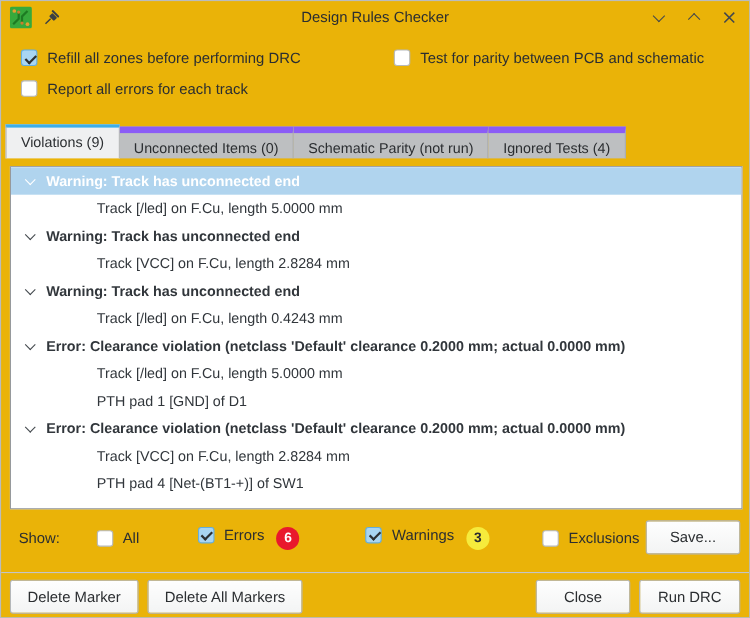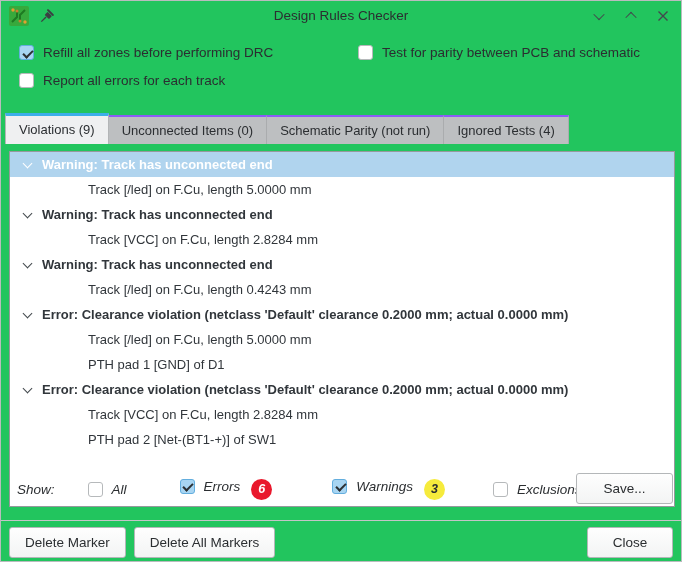--- a/index.html
+++ b/index.html
@@ -1,56 +1,56 @@
 <!DOCTYPE html>
 <html><head>
 <meta charset="utf-8">
 <style>
   html,body{margin:0;padding:0;background:#c8cacc;}
   *{box-sizing:border-box;font-family:"Liberation Sans","DejaVu Sans",sans-serif;}
-  .window{position:relative;width:682px;height:562px;background:#22c55e;border:1px solid #b9bcbe;overflow:hidden;color:#2b2e31;}
+  .window{position:relative;width:682px;height:562px;background:#eab308;border:1px solid #b9bcbe;overflow:hidden;color:#2b2e31;}
   
   .titlebar{position:absolute;top:0;left:0;right:0;height:30px;}
   .titlebar .title{position:absolute;left:0;right:0;top:0;line-height:30px;text-align:center;font-size:13.5px;color:#2b2e31;}
   .tb-left{position:absolute;left:8px;top:0;height:30px;display:flex;align-items:center;gap:10px;}
   .tb-right{position:absolute;right:10px;top:0;height:30px;display:flex;align-items:center;gap:16px;}
   .winbtn{width:16px;height:16px;display:flex;align-items:center;justify-content:center;cursor:pointer;}
   .chev{width:8px;height:8px;border-right:1.6px solid #43484d;border-bottom:1.6px solid #43484d;}
   .chev.down{transform:rotate(45deg) translate(-1px,-1px);}
   .chev.up{transform:rotate(-135deg) translate(-1px,-1px);}
   
   .opt{position:absolute;display:flex;align-items:center;font-size:13.5px;}
   .cb{width:15px;height:15px;border:1px solid #b6b9bb;border-radius:3px;background:#fff;flex:none;position:relative;}
   .cb.checked{background:#a8d5f2;border-color:#63aede;}
   .cb.checked::after{content:"";position:absolute;left:2.5px;top:3.5px;width:8px;height:4px;border-left:2px solid #2c3033;border-bottom:2px solid #2c3033;transform:rotate(-45deg);}
   .opt .lbl{margin-left:9px;}
   
   .tabs{position:absolute;left:4px;top:112px;height:31px;display:flex;align-items:flex-end;}
-  .tab{height:29px;line-height:27px;padding:0 13px;font-size:13px;background:#bdbfc1;border-top:2px solid #8b5cf6;border-right:1px solid #aaacae;cursor:pointer;white-space:nowrap;}
+  .tab{height:29px;line-height:27px;padding:0 13px;font-size:13px;background:#bdbfc1;border-top:6px solid #8b5cf6;border-right:1px solid #aaacae;cursor:pointer;white-space:nowrap;}
   .tab:first-child{border-left:1px solid #aaacae;}
   .tab.active{height:31px;line-height:27px;background:#eff0f1;border-top:3px solid #3daee9;border-left:1px solid #b3b5b7;border-right:1px solid #b3b5b7;}
   
-  .list{position:absolute;left:8px;top:150px;width:666px;height:356px;background:#ffffff;border:1px solid #96999c;overflow:hidden;}
+  .list{position:absolute;left:8px;top:150px;width:666px;height:312px;background:#ffffff;border:1px solid #96999c;overflow:hidden;}
   .row{height:25px;display:flex;align-items:center;font-size:13px;color:#31363b;cursor:default;}
   .row.header{font-weight:bold;padding-left:14px;}
   .row.child{padding-left:47px;font-weight:normal;margin-left:31px;}
   .row .rchev{width:7px;height:7px;border-right:1.5px solid #43484d;border-bottom:1.5px solid #43484d;transform:rotate(45deg);margin:-3px 11px 0 0;flex:none;}
   .row.selected{background:#b0d4ee;color:#ffffff;}
   .row.selected .rchev{border-color:#ffffff;}
   .row.partial{height:7px;overflow:hidden;font-weight:bold;padding-left:14px;opacity:.45;}
   .row.partial .shift{display:block;margin-top:18px;white-space:nowrap;}
   
-  .filters{position:absolute;left:16px;top:472px;height:32px;display:flex;align-items:center;font-size:13.5px;font-style:italic;}
+  .filters{position:absolute;left:16px;top:472px;height:32px;display:flex;align-items:center;font-size:13.5px;}
   .fgroup{display:flex;align-items:flex-start;}
   .badge{width:21px;height:21px;border-radius:50%;display:flex;align-items:center;justify-content:center;font-size:12.5px;font-weight:bold;margin-left:11px;}
   .badge.red{background:#e9182c;color:#ffffff;}
   .badge.yellow{background:#f6eb3c;color:#2b2e31;}
   
   .btn{height:31px;border:1px solid #b4b7b9;border-radius:3px;background:linear-gradient(#fefefe,#f3f4f4);font-size:13.5px;color:#2b2e31;display:inline-flex;align-items:center;justify-content:center;cursor:pointer;padding:0 15px;}
-  .save-btn{position:absolute;right:8px;top:472px;width:97px;}
+  .save-btn{position:absolute;right:8px;top:472px;width:86px;}
   .sep{position:absolute;left:0;right:0;top:519px;height:1px;background:#c3c5c7;}
   .actions-left{position:absolute;left:8px;top:526px;display:flex;gap:8px;}
   .actions-right{position:absolute;right:8px;top:526px;display:flex;gap:8px;}
   .actions-right .btn.close{min-width:86px;}
   .actions-right .btn.run{min-width:92px;}
 </style>
 </head>
 <body>
 
 <div class="window">
@@ -145,21 +145,21 @@
       <span>PTH pad 1 [GND] of D1</span>
     </div>
     <div class="row header">
       <span class="rchev"></span>
       <span>Error: Clearance violation (netclass 'Default' clearance 0.2000 mm; actual 0.0000 mm)</span>
     </div>
     <div class="row child">
       <span>Track [VCC] on F.Cu, length 2.8284 mm</span>
     </div>
     <div class="row child">
-      <span>PTH pad 2 [Net-(BT1-+)] of SW1</span>
+      <span>PTH pad 4 [Net-(BT1-+)] of SW1</span>
     </div>
     <div class="row partial">
       <span class="shift">Error: Clearance violation (netclass 'Default' clearance 0.2000 mm; actual 0.0000 mm)</span>
     </div>
   </div>
 
   <div class="filters">
     <span>Show:</span>
     <span class="fgroup" style="margin-left:33px;">
       <span class="cb"></span>
@@ -183,15 +183,16 @@
   <button class="btn save-btn">Save...</button>
 
   <div class="sep"></div>
 
   <div class="actions-left">
     <button class="btn">Delete Marker</button>
     <button class="btn">Delete All Markers</button>
   </div>
   <div class="actions-right">
     <button class="btn close">Close</button>
+    <button class="btn run">Run DRC</button>
   </div>
 
 </div>
 
 </body></html>

